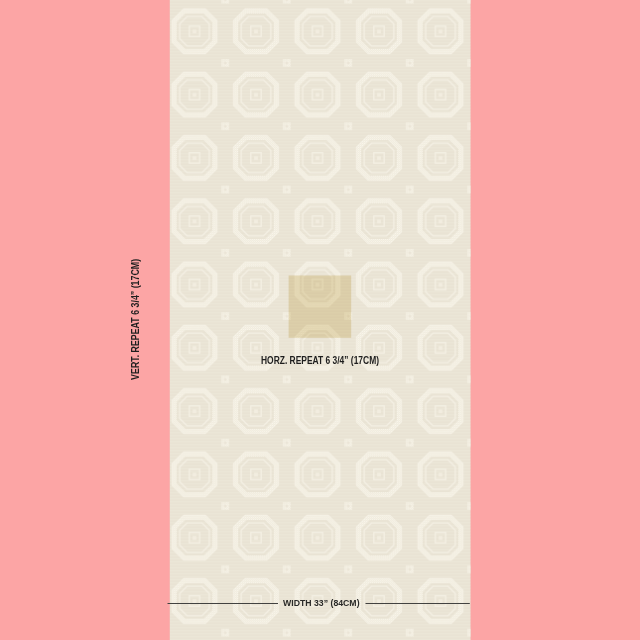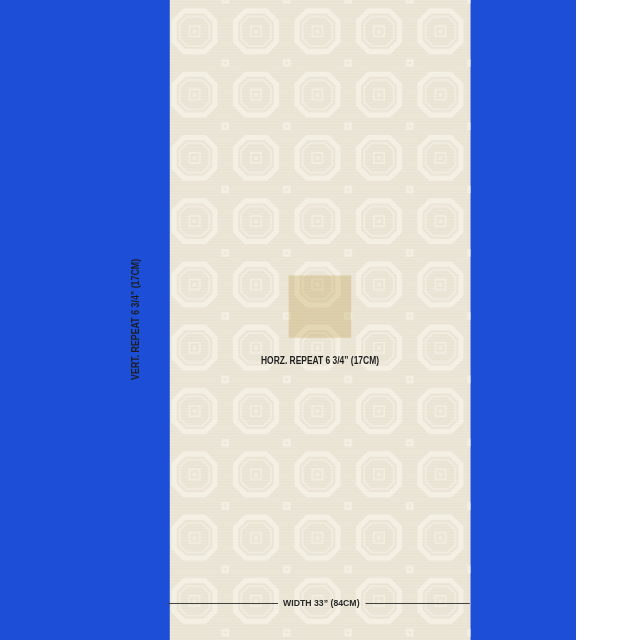--- a/index.html
+++ b/index.html
@@ -1,16 +1,16 @@
 <!DOCTYPE html>
 <html><head>
 <meta charset="utf-8">
 <style>
   html,body{margin:0;padding:0;background:#ffffff;}
-  .page{position:relative;width:576px;height:640px;background:#1d4ed8;overflow:hidden;
+  .page{position:relative;width:640px;height:640px;background:#fca5a5;overflow:hidden;
         font-family:"Liberation Sans", sans-serif;}
   svg{display:block;}
 </style>
 </head>
 <body>
 <div class="page">
 <svg width="640" height="640" viewBox="0 0 640 640">
   <defs>
     <filter id="soft" x="-2%" y="-2%" width="104%" height="104%">
       <feGaussianBlur stdDeviation="0.32"></feGaussianBlur>

